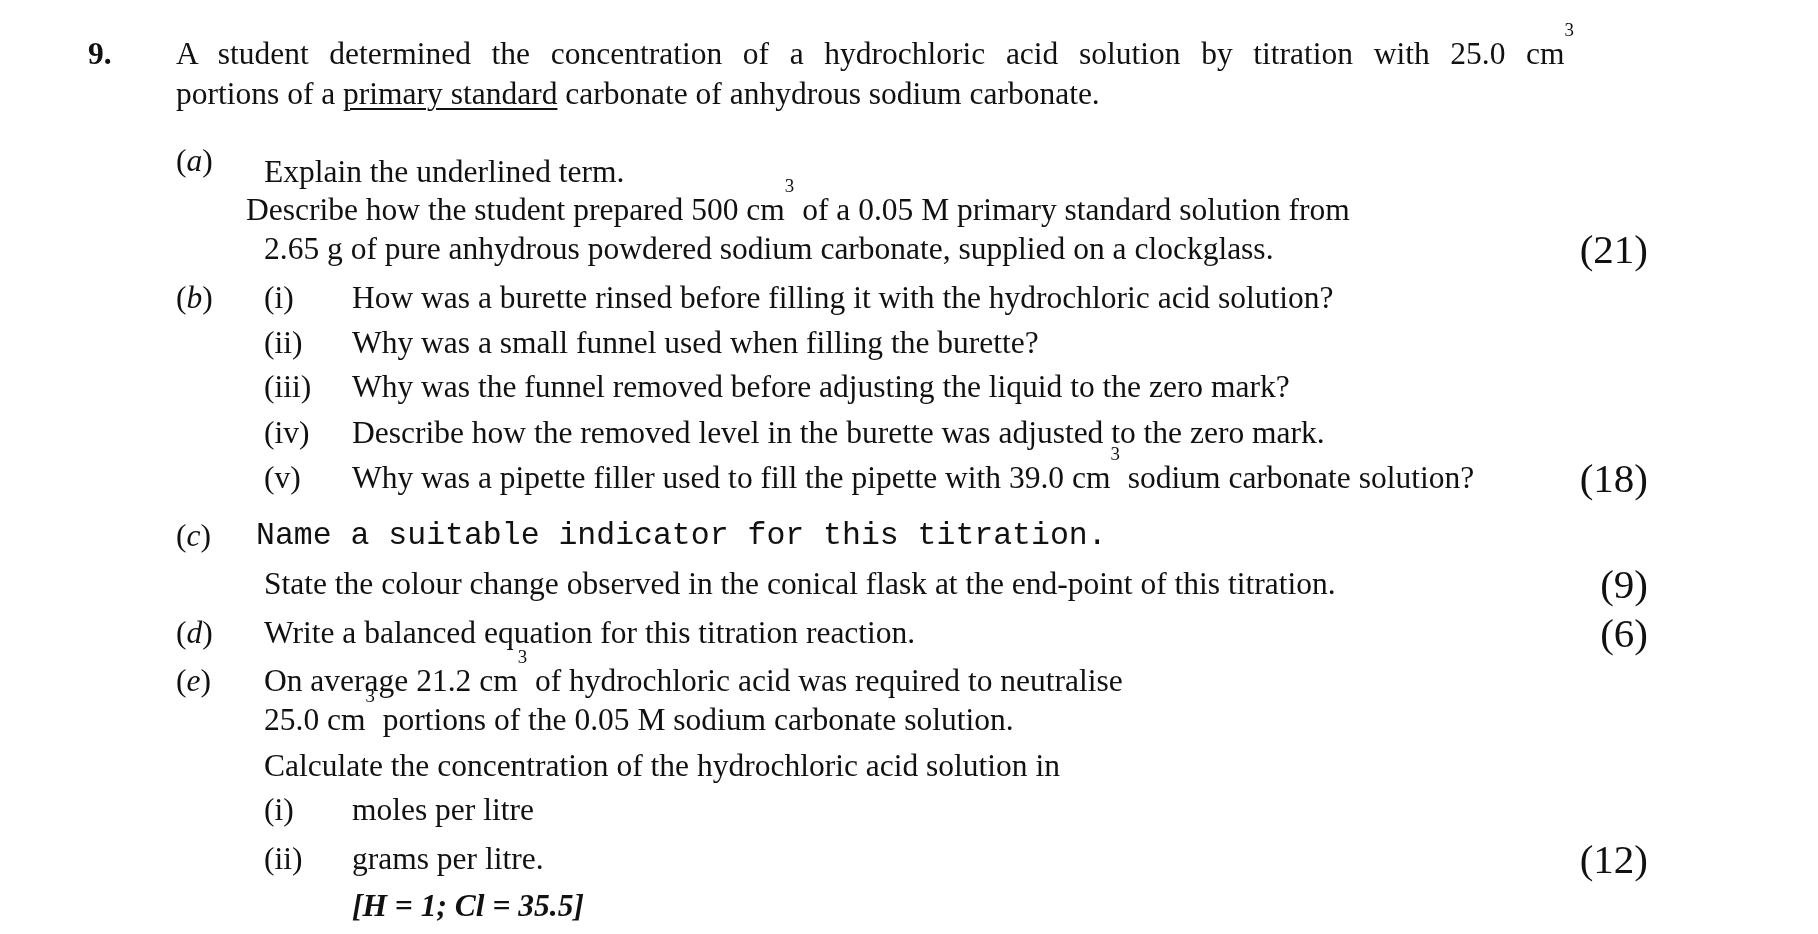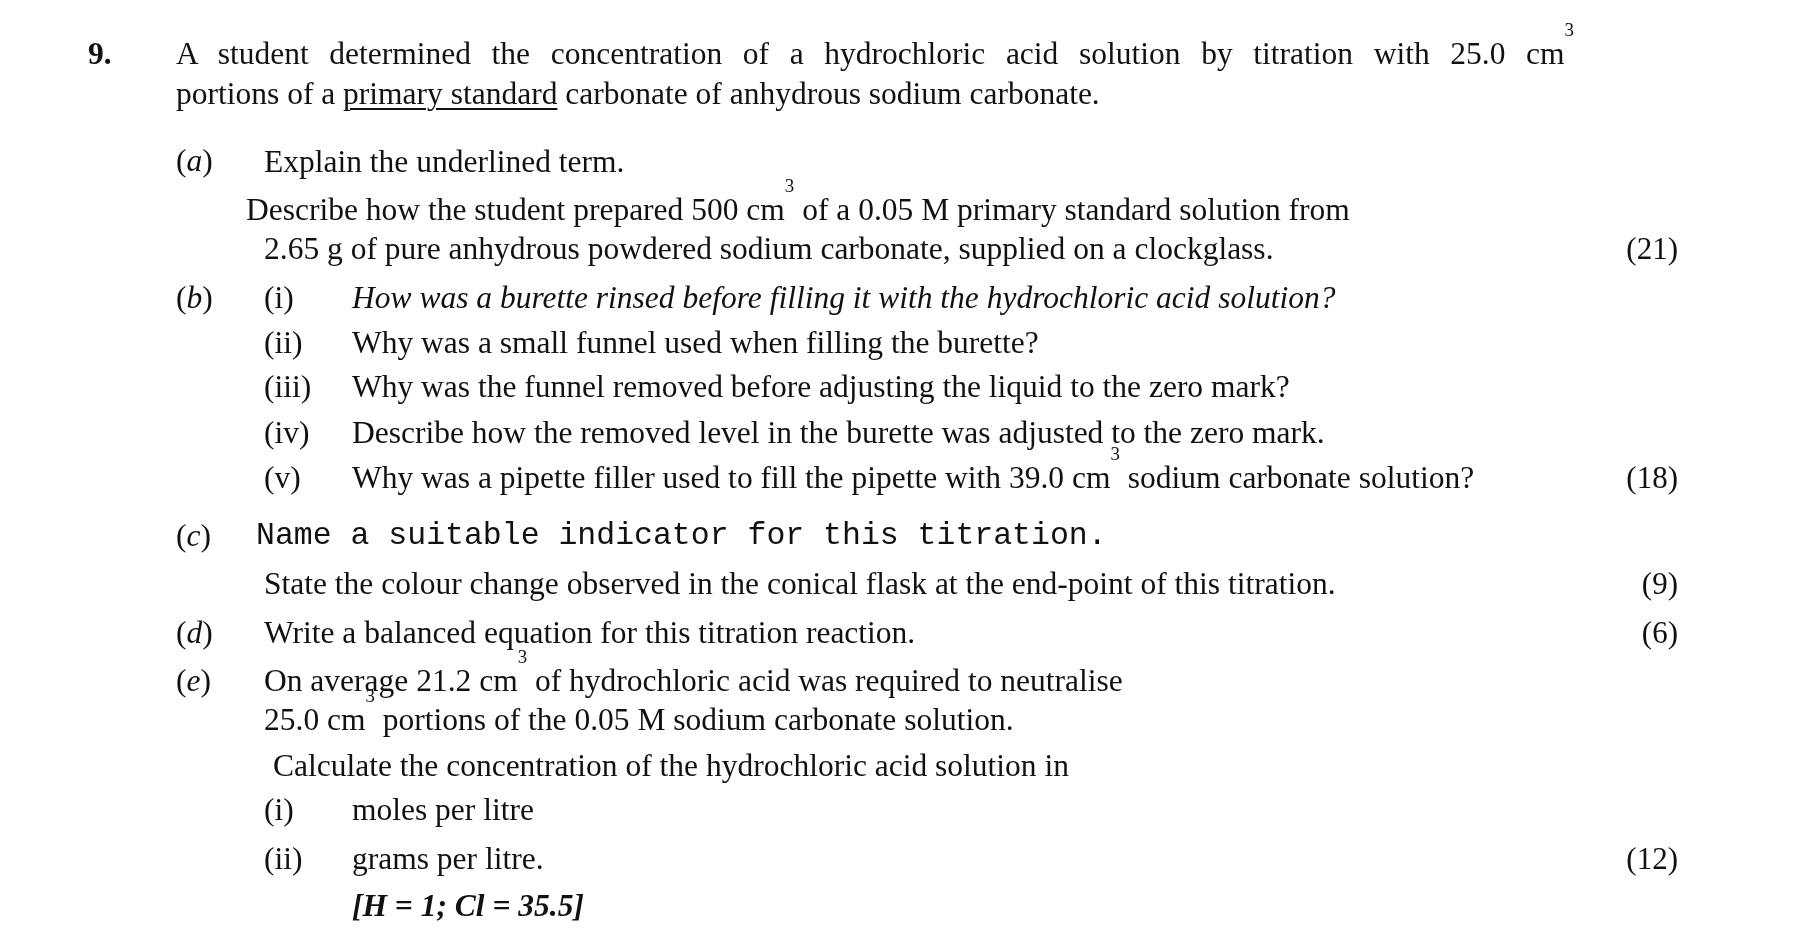--- a/index.html
+++ b/index.html
@@ -1,44 +1,44 @@
 <!DOCTYPE html>
 <html><head>
 <meta charset="utf-8">
 <style>
   html, body { margin: 0; padding: 0; background: #ffffff; }
   body { width: 1818px; height: 934px; position: relative; overflow: hidden;
          font-family: "Liberation Serif", "DejaVu Serif", serif; color: #111; }
   .line { position: absolute; font-size: 31.5px; line-height: 36px; white-space: nowrap; }
   .qnum { font-weight: bold; }
   .label-it { font-style: italic; }
-  .mark { position: absolute; font-size: 31px; line-height: 36px; right: 140px; text-align: right; white-space: nowrap; }
+  .mark { position: absolute; font-size: 41px; line-height: 36px; right: 170px; text-align: right; white-space: nowrap; }
   .u { text-decoration: underline; text-underline-offset: 4px; text-decoration-thickness: 1.5px; }
   sup { font-size: 60%; vertical-align: top; position: relative; top: -6px; line-height: 0; }
   .justified { text-align: justify; text-align-last: justify; }
   .bold { font-weight: bold; font-style: italic; }
 </style>
 </head>
 <body>
 
 <div class="line qnum" style="left:88px; top:36px;">9.</div>
 
 <div class="line justified" style="left:176px; top:36px; width:1398px;"><span>A student determined the concentration of a hydrochloric acid solution by titration with 25.0 cm</span><sup>3</sup></div>
 <div class="line" style="left:176px; top:76px;"><span>portions of a </span><span class="u">primary standard</span><span> carbonate of anhydrous sodium carbonate.</span></div>
 
 <div class="line" style="left:176px; top:143px;">(<span class="label-it">a</span>)</div>
-<div class="line" style="left:264px; top:144px;">Explain the underlined term.</div>
+<div class="line" style="left:264px; top:154px;">Explain the underlined term.</div>
 <div class="line" style="left:246px; top:192px;"><span>Describe how the student prepared 500 cm</span><sup>3</sup><span> of a 0.05 M primary standard solution from</span></div>
 <div class="line" style="left:264px; top:231px;">2.65 g of pure anhydrous powdered sodium carbonate, supplied on a clockglass.</div>
 <div class="mark" style="top:231px;">(21)</div>
 
 <div class="line" style="left:176px; top:280px;">(<span class="label-it">b</span>)</div>
 
 <div class="line" style="left:264px; top:280px;">(i)</div>
-<div class="line" style="left:352px; top:280px;font-style:italic;">How was a burette rinsed before filling it with the hydrochloric acid solution?</div>
+<div class="line" style="left:352px; top:280px;">How was a burette rinsed before filling it with the hydrochloric acid solution?</div>
 
 <div class="line" style="left:264px; top:325px;">(ii)</div>
 <div class="line" style="left:352px; top:325px;">Why was a small funnel used when filling the burette?</div>
 
 <div class="line" style="left:264px; top:369px;">(iii)</div>
 <div class="line" style="left:352px; top:369px;">Why was the funnel removed before adjusting the liquid to the zero mark?</div>
 
 <div class="line" style="left:264px; top:415px;">(iv)</div>
 <div class="line" style="left:352px; top:415px;">Describe how the removed level in the burette was adjusted to the zero mark.</div>
 
@@ -51,21 +51,21 @@
 <div class="line" style="left:264px; top:566px;">State the colour change observed in the conical flask at the end-point of this titration.</div>
 <div class="mark" style="top:566px;">(9)</div>
 
 <div class="line" style="left:176px; top:615px;">(<span class="label-it">d</span>)</div>
 <div class="line" style="left:264px; top:615px;">Write a balanced equation for this titration reaction.</div>
 <div class="mark" style="top:615px;">(6)</div>
 
 <div class="line" style="left:176px; top:663px;">(<span class="label-it">e</span>)</div>
 <div class="line" style="left:264px; top:663px;"><span>On average 21.2 cm</span><sup>3</sup><span> of hydrochloric acid was required to neutralise</span></div>
 <div class="line" style="left:264px; top:702px;"><span>25.0 cm</span><sup>3</sup><span> portions of the 0.05 M sodium carbonate solution.</span></div>
-<div class="line" style="left:264px; top:748px;margin-left:9px;">Calculate the concentration of the hydrochloric acid solution in</div>
+<div class="line" style="left:264px; top:748px;">Calculate the concentration of the hydrochloric acid solution in</div>
 
 <div class="line" style="left:264px; top:792px;">(i)</div>
 <div class="line" style="left:352px; top:792px;">moles per litre</div>
 
 <div class="line" style="left:264px; top:841px;">(ii)</div>
 <div class="line" style="left:352px; top:841px;">grams per litre.</div>
 <div class="mark" style="top:841px;">(12)</div>
 
 <div class="line bold" style="left:352px; top:888px;">[H = 1; Cl = 35.5]</div>
 

